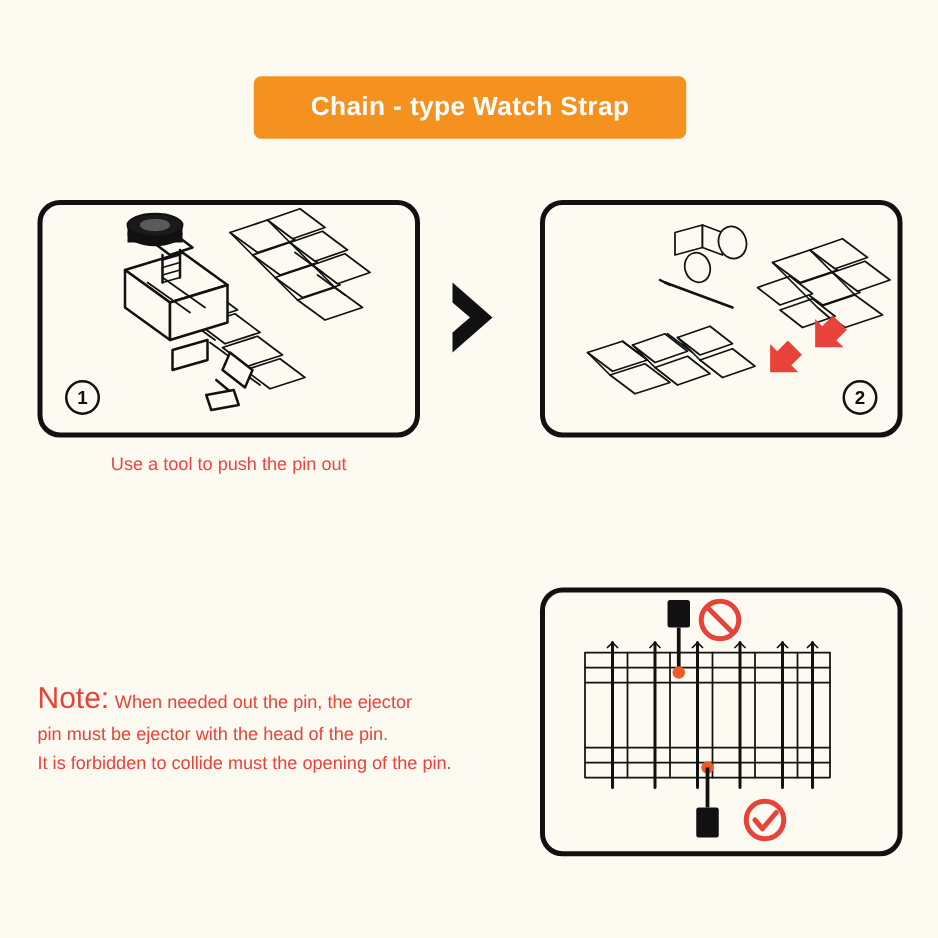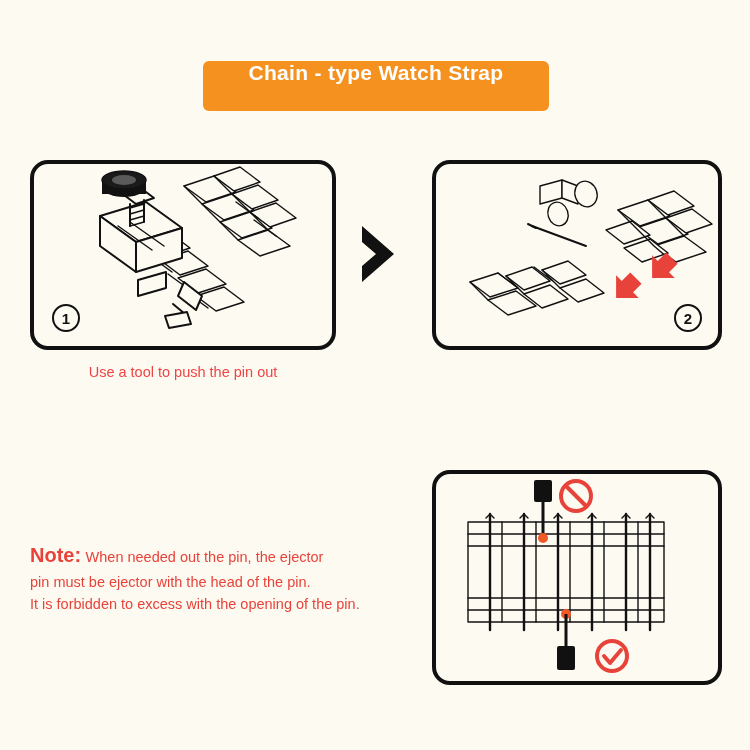--- a/index.html
+++ b/index.html
@@ -23,20 +23,21 @@
   
   .title-banner {
     position: absolute;
     left: 203px;
     top: 61px;
     width: 346px;
     height: 50px;
     background: #f5911e;
     border-radius: 6px;
     display: flex;
+    align-items: center;
     justify-content: center;
   }
   .title-banner .title-text {
     color: #ffffff;
     font-size: 21px;
     font-weight: bold;
     letter-spacing: 0.3px;
     white-space: nowrap;
   }
 
@@ -92,22 +93,22 @@
   
   .note {
     position: absolute;
     left: 30px;
     top: 540px;
     width: 390px;
     color: #e8433a;
     line-height: 1.55;
   }
   .note .note-label {
-    font-size: 20px;
-    font-weight: bold;
+    font-size: 24px;
+    font-weight: normal;
     color: #e8433a;
   }
   .note .note-body {
     font-size: 14.5px;
     color: #e8433a;
   }
 
   svg { display: block; }
   .ln   { fill: none; stroke: #111; stroke-width: 2; stroke-linejoin: round; stroke-linecap: round; }
   .ln-t { fill: none; stroke: #111; stroke-width: 1.4; stroke-linejoin: round; stroke-linecap: round; }
@@ -237,21 +238,21 @@
     </svg>
     <div class="step-badge" id="badge-2">2</div>
   </div>
 
   <div class="note">
     <div>
       <span class="note-label">Note:</span>
       <span class="note-body">When needed out the pin, the ejector</span>
     </div>
     <div class="note-body">pin must be ejector with the head of the pin.</div>
-    <div class="note-body">It is forbidden to excess with the opening of the pin.</div>
+    <div class="note-body">It is forbidden to collide must the opening of the pin.</div>
   </div>
 
   <div class="panel" id="panel-3">
     <svg width="282" height="207" viewBox="0 0 282 207">
 
       <g class="ln-t">
         <rect x="32" y="48" width="196" height="100" fill="#fdfaf2"></rect>
         <path d="M32 60 L228 60 M32 136 L228 136 M32 72 L228 72 M32 124 L228 124"></path>
       </g>
 

